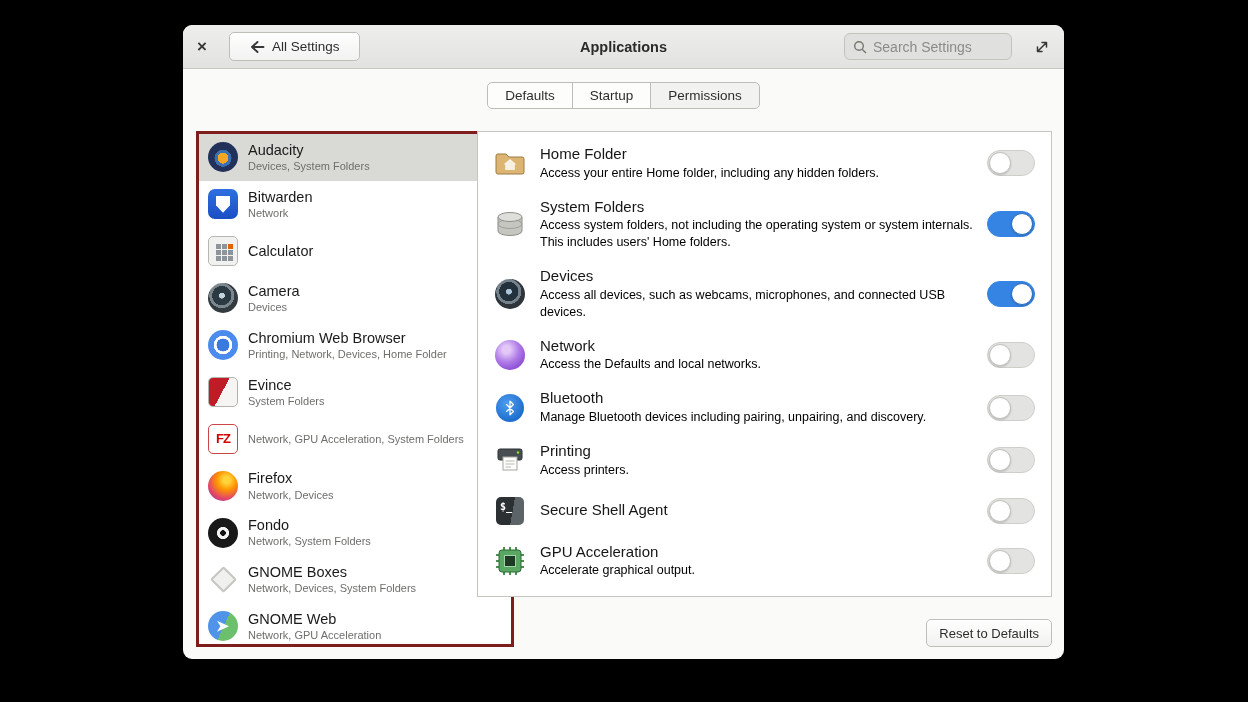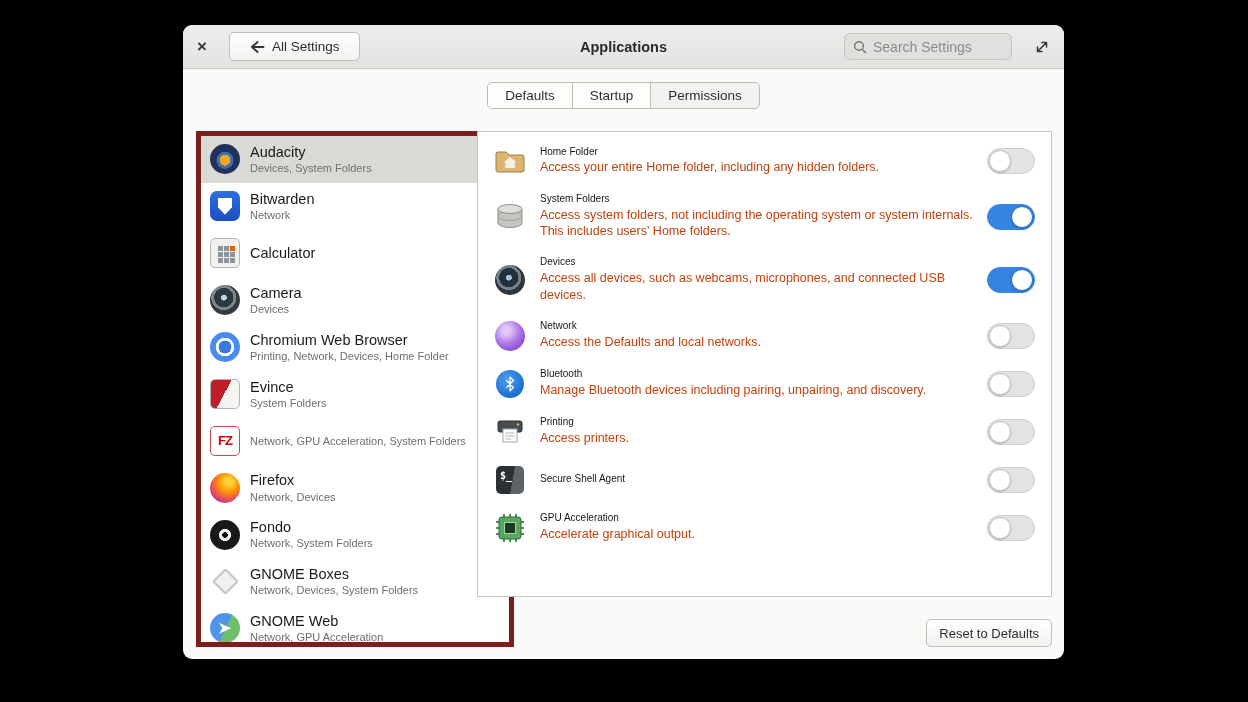--- a/index.html
+++ b/index.html
@@ -32,21 +32,21 @@
   .tabs { position:absolute; top:57px; left:0; right:0; display:flex; justify-content:center; }
   .tab { height:27px; padding:0 17px; background:#fdfdfc; border:1px solid #bdbdb8;
          font-size:13.5px; color:#2e2e2e; cursor:pointer; display:flex; align-items:center; }
   .tab + .tab { margin-left:-1px; }
   .tab:first-child { border-radius:5px 0 0 5px; }
   .tab:last-child { border-radius:0 5px 5px 0; }
   .tab.active { font-weight:400; background:#f2f2f0; }
 
   
   .sidebar { position:absolute; left:13px; top:106px; width:318px; height:516px;
-             background:#fff; border:5px solid #7f1d1d; overflow:hidden; }
+             background:#fff; border:3px solid #7f1d1d; overflow:hidden; }
   .side-row { display:flex; align-items:center; gap:10px; height:46.9px; padding:0 9px; cursor:pointer; }
   .side-row.selected { background:#d9d9d5; }
   .side-text { flex:1; min-width:0; display:flex; flex-direction:column; }
   .app-name { font-size:14.5px; color:#1a1a1a; line-height:1.25; white-space:nowrap;
               overflow:hidden; text-overflow:ellipsis; }
   .app-sub { font-size:11px; color:#6e6e6b; line-height:1.3; white-space:nowrap;
              overflow:hidden; text-overflow:ellipsis; }
   .app-sub:empty { display:none; }
 
   
@@ -79,22 +79,22 @@
     background:#f0f0ee; transform:rotate(45deg); border-radius:2px; }
   .icon-web { border-radius:50%; background:linear-gradient(115deg, #4f94e8 52%, #6cc06c 52%); }
   .icon-web::after { content:""; width:12px; height:11px; background:#fff;
     clip-path:polygon(0 0,100% 50%,0 100%,28% 50%); }
 
   
   .perm-panel { position:absolute; left:294px; top:106px; width:575px; height:466px;
                 background:#fff; border:1px solid #c6c6c1; padding:5px 0; overflow:hidden; }
   .perm-row { display:flex; align-items:center; gap:14px; padding:8px 16px; }
   .perm-text { flex:1; min-width:0; }
-  .perm-title { font-size:10px; color:#161616; line-height:1.25; }
-  .perm-desc { font-size:12.5px; color:#c2410c; line-height:1.35; margin-top:1px; }
+  .perm-title { font-size:15px; color:#161616; line-height:1.25; }
+  .perm-desc { font-size:12.5px; color:#000000; line-height:1.35; margin-top:1px; }
 
   .picon { width:32px; height:32px; flex:none; display:flex; align-items:center;
            justify-content:center; position:relative; }
   .picon-devices { border-radius:50%; width:30px; height:30px; margin:1px;
     background:radial-gradient(circle at 46% 42%, #a9c4d8 0 12%, #22313c 13% 40%, #74808a 41% 52%, #2e353b 53% 78%, #8a9197 79%); }
   .picon-network { border-radius:50%; width:30px; height:30px; margin:1px;
     background:radial-gradient(circle at 38% 32%, #e3c8f7 0 14%, #b07de8 45%, #8f4fd6 75%, #7a3cc4 100%); }
   .picon-bluetooth { border-radius:50%; width:28px; height:28px; margin:2px;
     background:radial-gradient(circle at 40% 35%, #4e9df2, #1868c8 80%);
     display:flex; align-items:center; justify-content:center; }

